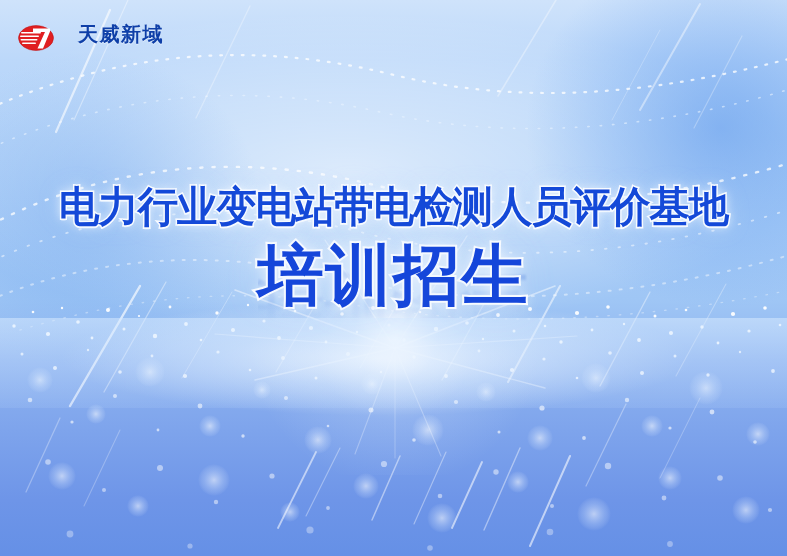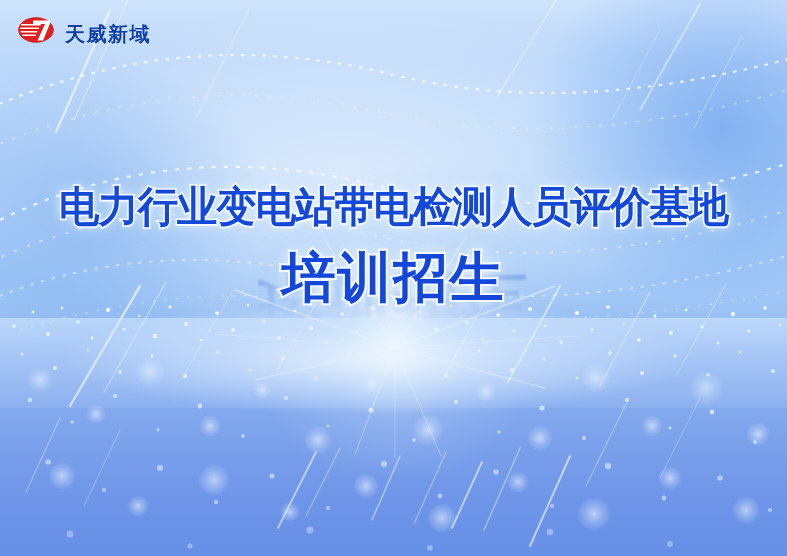--- a/index.html
+++ b/index.html
@@ -128,24 +128,24 @@
     position: absolute;
     left: 0; top: 0; width: 787px; height: 556px;
     pointer-events: none;
   }
 
   
 
   .logo {
     position: absolute;
     left: 18px;
-    top: 16px;
+    top: 24px;
     display: flex;
-    align-items: flex-end;
-    gap: 11px;
+    align-items: flex-start;
+    gap: 24px;
     z-index: 40;
   }
   .logo-mark {
     width: 36px;
     height: 28px;
     flex: 0 0 auto;
   }
   .logo-text {
     font-family: "DejaVu Sans", "Liberation Sans", sans-serif;
     font-size: 20px;
@@ -179,23 +179,23 @@
     -webkit-text-stroke: 3px #ffffff;
     paint-order: stroke fill;
     text-shadow:
       0 0 10px rgba(255,255,255,0.85),
       0 0 22px rgba(200,225,255,0.7),
       0 2px 0 rgba(255,255,255,0.6);
     transform: scaleX(0.96);
   }
 
   .title-sub {
-    margin-top: 20px;
+    margin-top: 12px;
     font-family: "DejaVu Sans", "Liberation Sans", sans-serif;
-    font-size: 54px;
+    font-size: 66px;
     font-weight: 700;
     line-height: 1.04;
     letter-spacing: 2px;
     color: #1546da;
     white-space: nowrap;
     -webkit-text-stroke: 4px #ffffff;
     paint-order: stroke fill;
     text-shadow:
       0 0 14px rgba(255,255,255,0.9),
       0 0 34px rgba(190,220,255,0.8);

